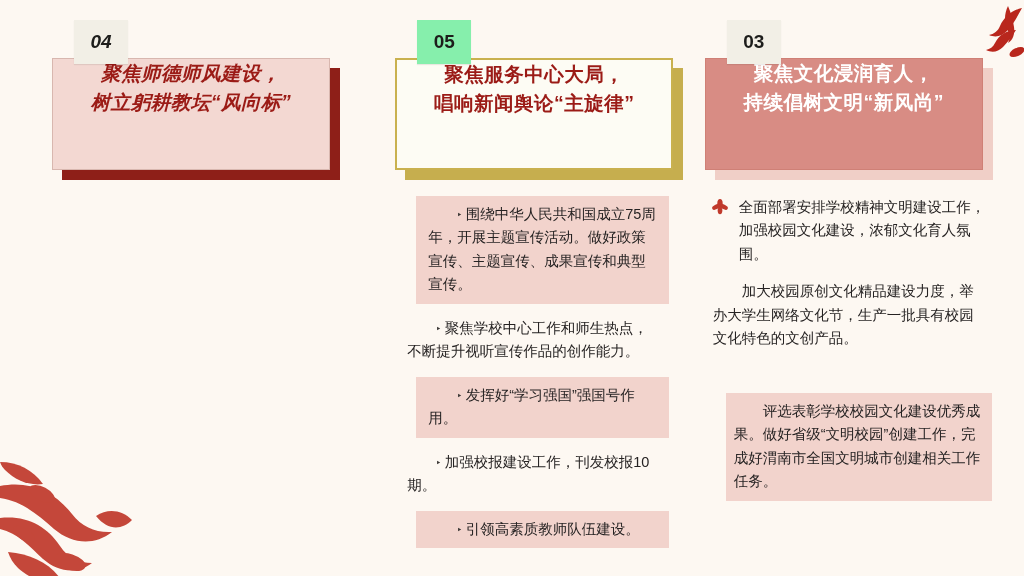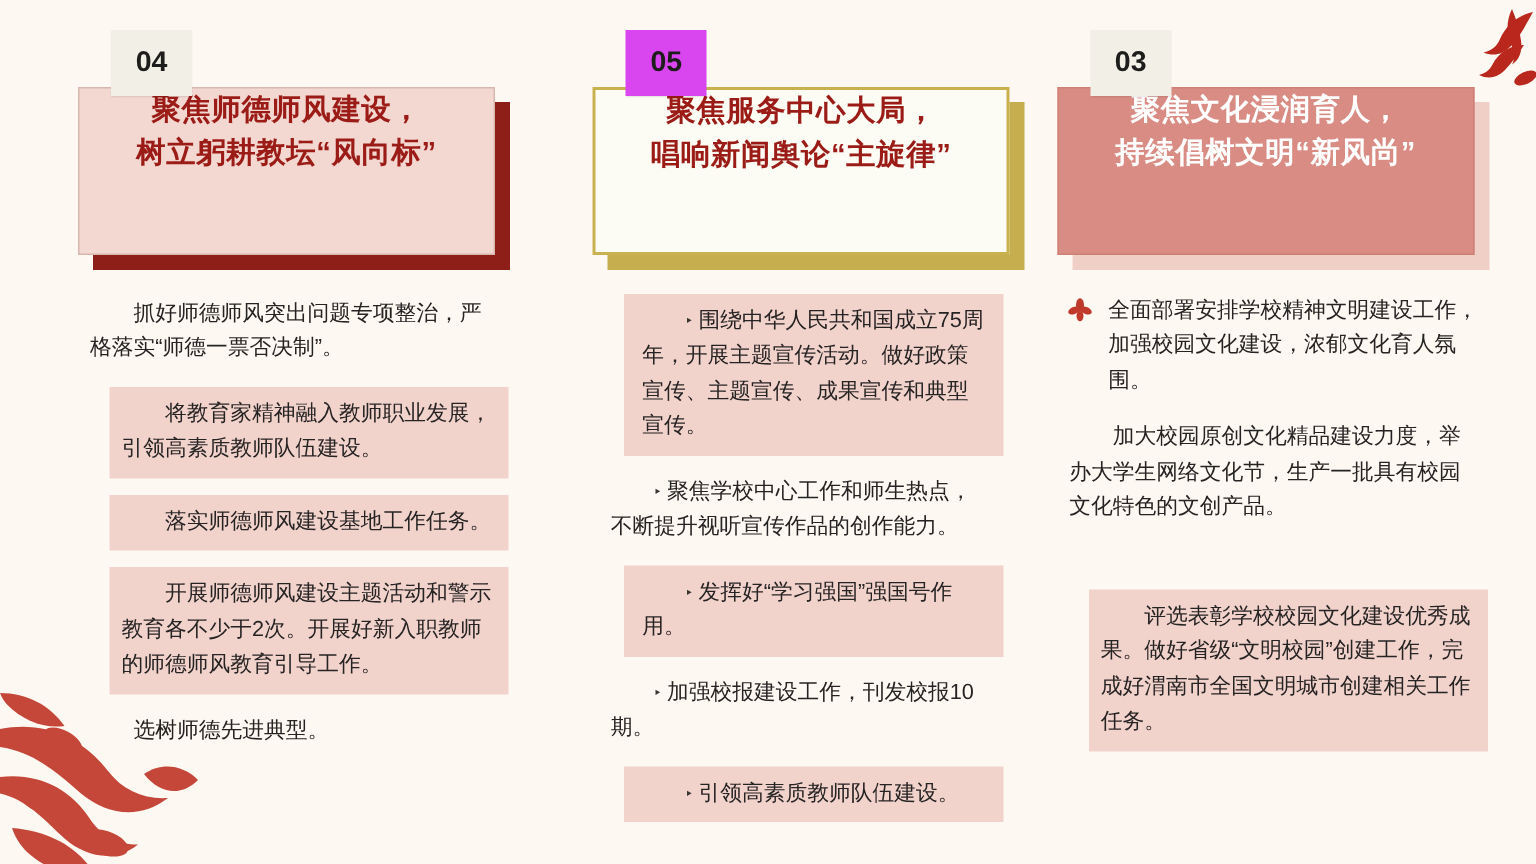--- a/index.html
+++ b/index.html
@@ -42,41 +42,41 @@
     height: 576px;
     display: flex;
     box-sizing: border-box;
     padding: 20px 24px 8px 24px;
   }
   .column {
     width: 333px;
     position: relative;
     box-sizing: border-box;
   }
-  .col-1 { padding-left: 28px; padding-right: 10px; }
+  .col-1 { padding-left: 28px; padding-right: 10px; font-style: italic; }
   .col-2 { padding-left: 46px; padding-right: 6px; }
   .col-3 { padding-left: 30px; padding-right: 8px; }
 
   
   .badge {
     position: relative;
     z-index: 5;
     width: 54px;
     height: 44px;
     background: #f2efe6;
     border: none;
     color: #1d1d1b;
     font-size: 19px;
     font-weight: bold;
     line-height: 44px;
     text-align: center;
     margin-left: 22px;
     box-shadow: 0 1px 1px rgba(0,0,0,0.08);
   }
-  .badge.alt { background: #d946ef; }
+  .badge.alt { background: #86efac; }
 
   
   .plate-wrap {
     position: relative;
     margin-top: -6px;
     height: 124px;
   }
   .plate-shadow {
     position: absolute;
     left: 10px;
@@ -200,27 +200,20 @@
 <div class="columns">
 
   <div class="column col-1">
     <div class="badge">04</div>
     <div class="plate-wrap">
       <div class="plate-shadow p1-shadow"></div>
       <div class="plate p1">
         <div class="plate-title">聚焦师德师风建设，
 树立躬耕教坛“风向标”</div>
       </div>
-    </div>
-    <div class="body-list">
-      <p class="para plain">抓好师德师风突出问题专项整治，严格落实“师德一票否决制”。</p>
-      <p class="para boxed">将教育家精神融入教师职业发展，引领高素质教师队伍建设。</p>
-      <p class="para boxed">落实师德师风建设基地工作任务。</p>
-      <p class="para boxed">开展师德师风建设主题活动和警示教育各不少于2次。开展好新入职教师的师德师风教育引导工作。</p>
-      <p class="para plain">选树师德先进典型。</p>
     </div>
   </div>
 
   <div class="column col-2">
     <div class="badge alt">05</div>
     <div class="plate-wrap">
       <div class="plate-shadow p2-shadow"></div>
       <div class="plate p2">
         <div class="plate-title">聚焦服务中心大局，
 唱响新闻舆论“主旋律”</div>

